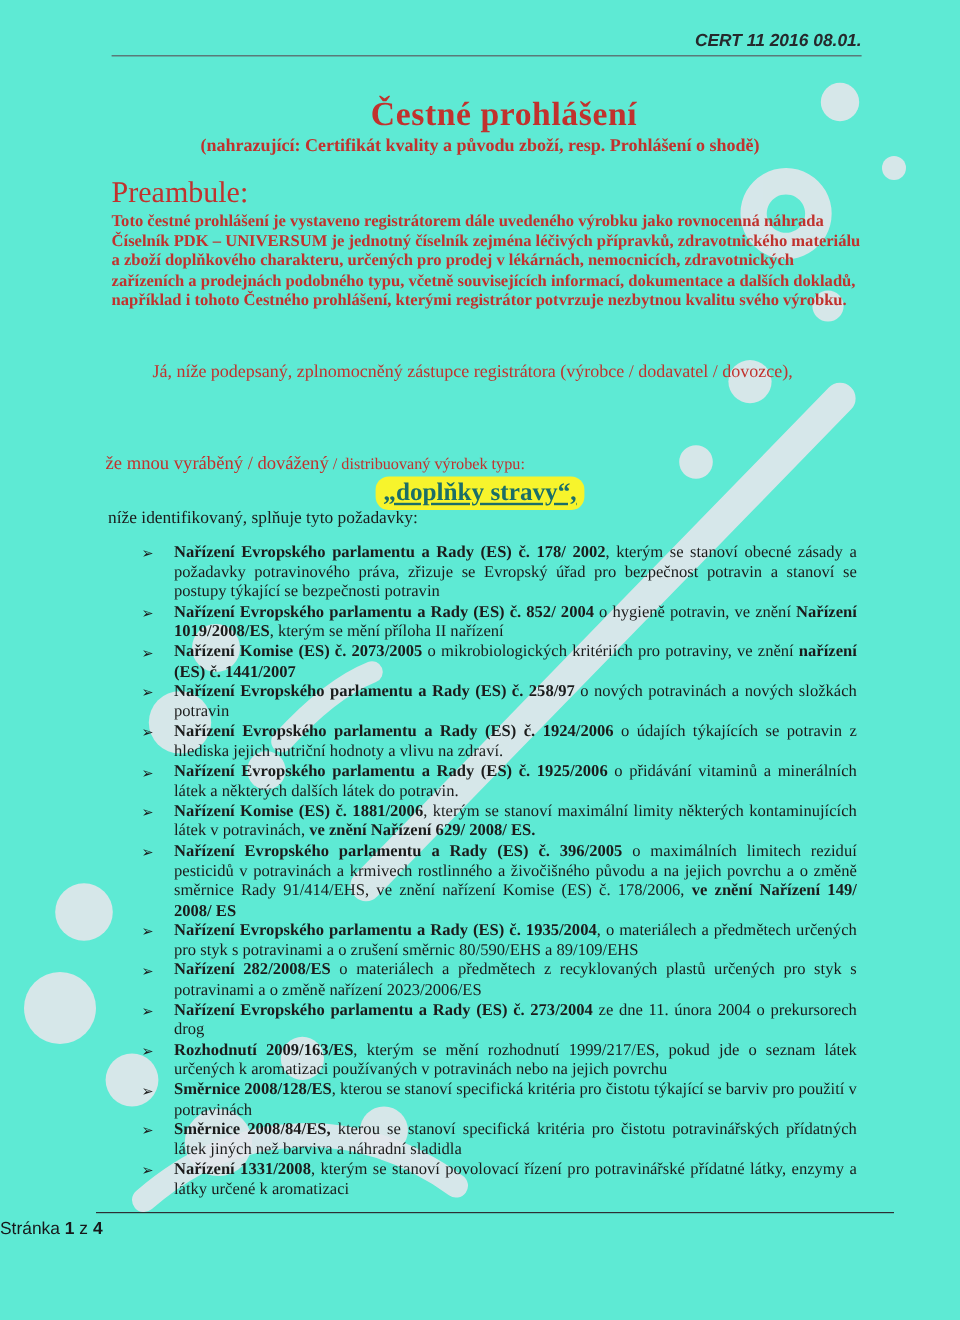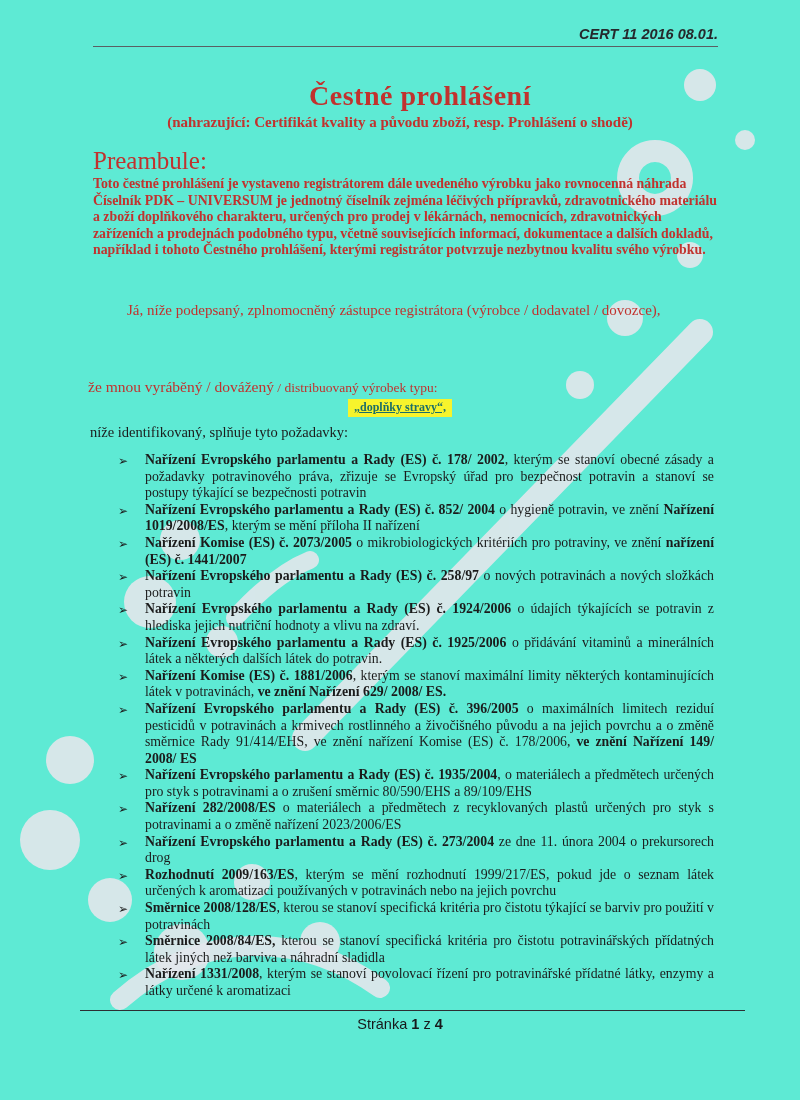--- a/index.html
+++ b/index.html
@@ -59,36 +59,37 @@
     color:var(--red);font-size:16px;font-weight:bold;letter-spacing:7px;
   }
   .typeline{
     top:378px;left:88px;width:640px;color:var(--red);
   }
   .typeline .p1{font-size:15.5px;}
   .typeline .p2{font-size:13.5px;}
   .hl-row{top:397px;left:0;width:800px;text-align:center;}
   .hl{
     display:inline-block;background:var(--hl-yellow);
-    color:var(--teal);font-weight:bold;font-size:12px;
+    color:var(--teal);font-weight:bold;font-size:21px;
     text-decoration:underline;
     padding:1px 6px 2px 6px;
+    border-radius:11px;
   }
   .follow{top:424px;left:90px;font-size:14.5px;}
   .reqs{
     top:452px;left:118px;width:596px;
     font-size:13.8px;line-height:16.6px;
   }
   .req-item{display:flex;}
   .bullet{flex:0 0 27px;width:27px;font-size:12px;padding-top:1px;}
   .req-text{flex:1;text-align:justify;}
   .b{font-weight:bold;}
   .footer-rule{top:1010px;left:80px;width:665px;border-top:1.6px solid #2c2f33;height:0;}
   .footer{
-    top:1016px;left:0;width:800px;text-align:center;
+    top:1016px;left:0;width:800px;text-align:left;
     font-family:"Liberation Sans", sans-serif;
     font-size:14.5px;color:#17181a;
   }
   .footer .num{font-weight:bold;}
 </style>
 </head>
 <body>
 
 <div class="page">
 

